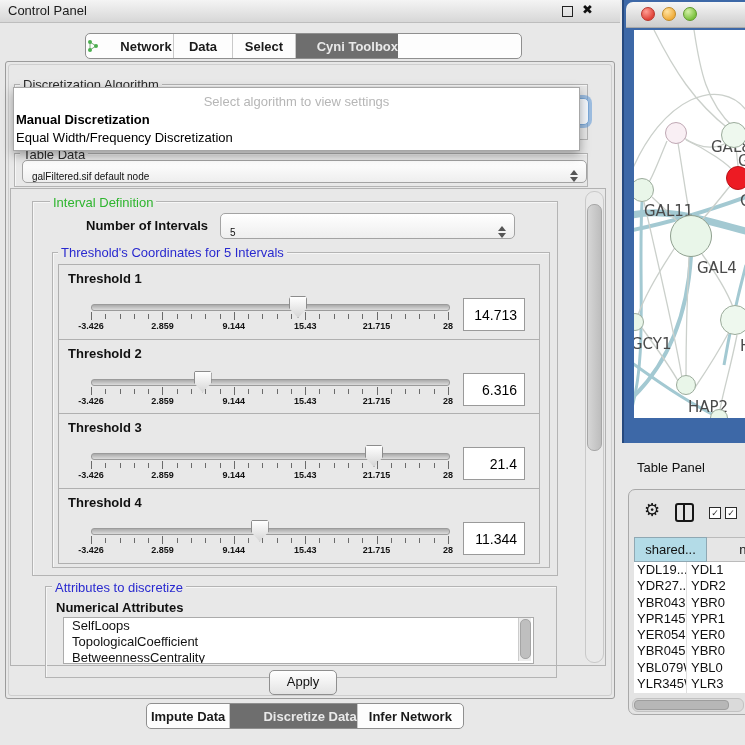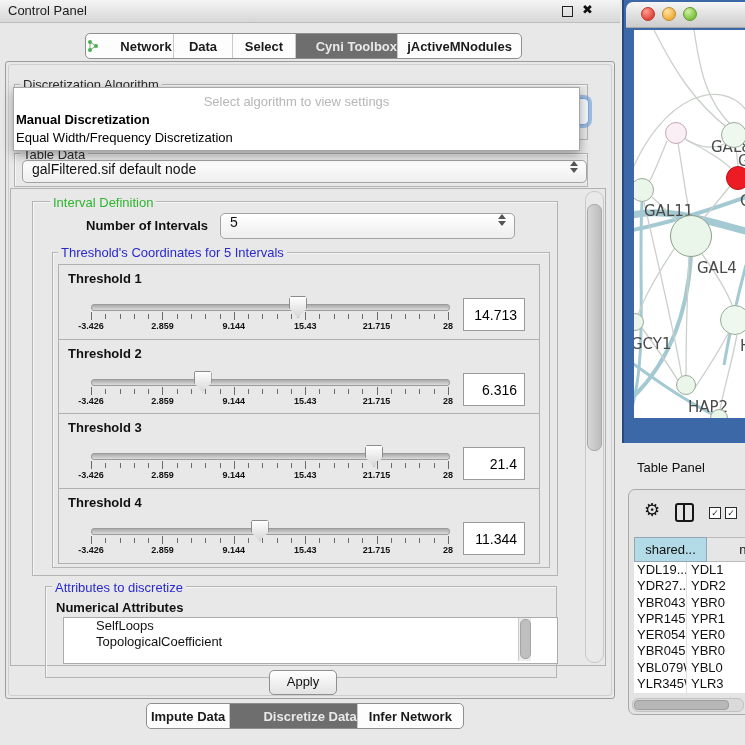--- a/index.html
+++ b/index.html
@@ -18,21 +18,21 @@
   #bottom-tabs{left:146px;top:703px;width:316px;}
   .seg{display:flex;align-items:center;justify-content:center;font-size:13px;font-weight:700;
        color:#1a1a1a;border-right:1px solid #c9c9c9;box-sizing:border-box;gap:21px;}
   .seg:last-child{border-right:none;}
   .seg.selected{background:#6e6e6e;color:#e9e9e9;justify-content:flex-end;}
   #outer-panel{left:5px;top:61px;width:608px;height:636px;border:1px solid #9c9c9c;border-radius:3px;}
   #inner-panel{left:8px;top:64px;width:602px;height:630px;border:1px solid #cfcfcf;border-radius:3px;}
   .groupbox{border:1px solid #b4b4b4;box-shadow:inset 1px 1px 0 #f6f6f6;}
   .grouptitle{font-size:13px;background:#e8e8e8;padding:0 3px;white-space:nowrap;}
   .combo{background:linear-gradient(#ffffff,#eeeeee);border:1px solid #a3a3a3;border-radius:5px;
-         font-size:14px;color:#111;display:flex;align-items:flex-start;}
+         font-size:10px;color:#111;display:flex;align-items:flex-end;}
   .combo .val{padding-left:9px;flex:1;}
   .spinner{width:9px;margin-right:8px;display:flex;flex-direction:column;gap:2px;align-items:center;}
   .spinner .up{width:0;height:0;border-left:4px solid transparent;border-right:4px solid transparent;
                border-bottom:5px solid #555;}
   .spinner .dn{width:0;height:0;border-left:4px solid transparent;border-right:4px solid transparent;
                border-top:5px solid #555;}
   
   #algo-combo{left:300px;top:98px;width:287px;height:25px;border-radius:5px;
               background:#f4f8fd;border:1px solid #7aa8d8;box-shadow:0 0 0 3px #639ad991;}
   #algo-popup{left:13px;top:87px;width:565px;height:62px;background:#ffffff;border:1px solid #a7a7a7;
@@ -67,21 +67,21 @@
   .tick.major{top:0;height:8px;}
   .ticklabels{position:absolute;left:0;top:56px;width:480px;height:12px;}
   .ticklabel{position:absolute;transform:translateX(-50%);font-size:9px;font-weight:700;color:#111;}
   .tvalue{position:absolute;left:404px;top:33px;width:62px;height:33px;background:#ffffff;
           border:1px solid #9a9a9a;font-size:14px;color:#000;text-align:right;
           line-height:33px;padding-right:7px;box-sizing:border-box;}
   #attr-group{left:45px;top:586px;width:510px;height:90px;}
   #attr-title{left:52px;top:580px;color:#2929cf;}
   #attr-sub{left:56px;top:600px;font-size:13px;font-weight:700;color:#111;}
   #attr-list{left:63px;top:617px;width:469px;height:45px;background:#ffffff;border:1px solid #ababab;
-             overflow:hidden;padding-left:24px;}
+             overflow:hidden;}
   .attr-item{font-size:13px;color:#111;padding:1px 0 1px 8px;line-height:14px;}
   #attr-scroll{left:518px;top:618px;width:12px;height:43px;background:#ececec;border-left:1px solid #cccccc;}
   #attr-scroll .thumb{position:absolute;left:1px;top:1px;width:9px;height:38px;border-radius:5px;
              background:#bfbfbf;border:1px solid #a5a5a5;}
   #apply-btn{left:269px;top:670px;width:66px;height:23px;background:linear-gradient(#ffffff,#e3e3e3);
              border:1px solid #8f8f8f;border-radius:5px;font-size:13px;color:#111;
              text-align:center;line-height:22px;}
   
   #net-frame{left:622px;top:0;width:123px;height:443px;background:#3d68a7;
              border-left:2px solid #27497d;}
@@ -142,23 +142,20 @@
   </div>
   <div class="seg" style="width:59px">
     <span>Data</span>
     </div>
   <div class="seg" style="width:63px">
     <span>Select</span>
     </div>
   <div class="seg selected" style="width:102px">
     <span>Cyni Toolbox</span>
     </div>
-  <div class="seg" style="width:123px">
-    <span>jActiveMNodules</span>
-    </div>
 </div>
 
 <div class="abs" id="outer-panel"></div>
 <div class="abs" id="inner-panel"></div>
 
 <div class="abs groupbox" style="left:14px;top:84px;width:572px;height:54px;"></div>
 <div class="abs grouptitle" style="left:20px;top:77px;color:#2b2b2b;">Discretization Algorithm</div>
 <div class="abs" id="algo-combo"></div>
 
 <div class="abs groupbox" id="tabledata-group"></div>
@@ -362,20 +359,21 @@
     <div class="tvalue">11.344</div>
   </div>
 </div>
 
 <div class="abs groupbox" id="attr-group"></div>
 <div class="abs grouptitle" id="attr-title">Attributes to discretize</div>
 <div class="abs" id="attr-sub">Numerical Attributes</div>
 <div class="abs" id="attr-list">
     <div class="attr-item">SelfLoops</div>
     <div class="attr-item">TopologicalCoefficient</div>
+    <div class="attr-item">BetweennessCentrality</div>
   </div>
 <div class="abs" id="attr-scroll">
   <div class="thumb"></div>
 </div>
 
 <div class="abs" id="apply-btn">Apply</div>
 
 <div class="abs segctl" id="bottom-tabs">
   <div class="seg" style="width:87px">
     <span>Impute Data</span>

